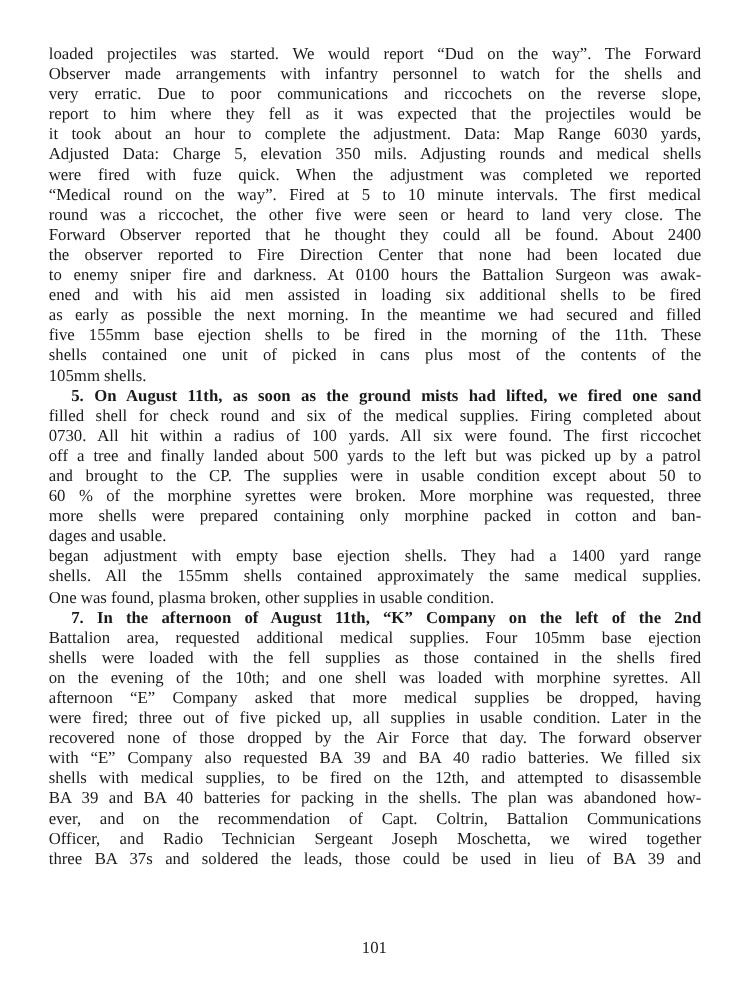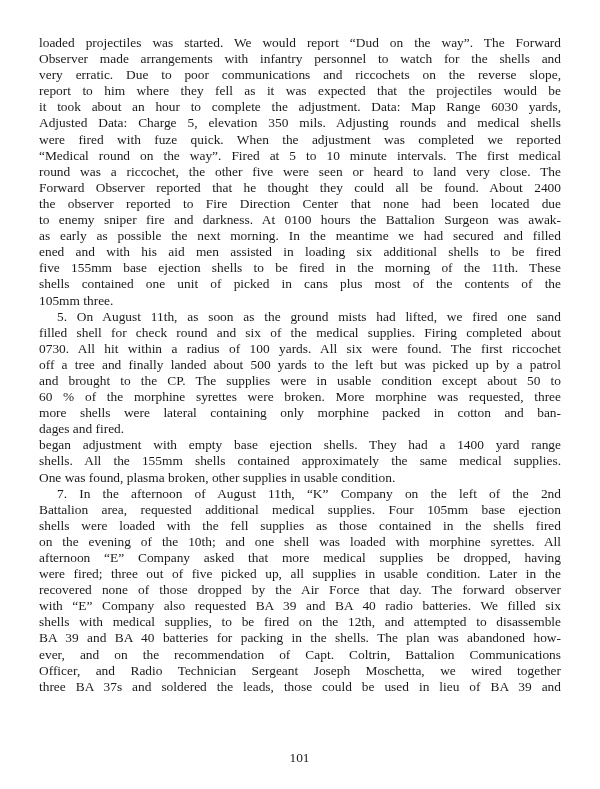--- a/index.html
+++ b/index.html
@@ -7,21 +7,21 @@
   .page {
     position:absolute; left:39px; top:35px; width:522px;
     font-family:"Liberation Serif", "DejaVu Serif", serif;
     font-size:13.4px; line-height:16.1px; color:#1a1a1a;
   }
   .line {
     display:block; white-space:nowrap; text-align:justify;
     text-align-last:justify; height:16.1px;
   }
   .line.last { text-align-last:left; }
-  .indent { padding-left:18px; }
+  .indent { padding-left:18px;font-weight:bold; }
   .pagenum {
     position:absolute; left:0; width:599px; top:750px; text-align:center;
     font-family:"Liberation Serif", "DejaVu Serif", serif; font-size:13.4px; color:#1a1a1a;
   }
 </style>
 </head>
 <body>
 
 <div class="page" id="body">
     <span class="line">loaded projectiles was started. We would report “Dud on the way”. The Forward</span>
@@ -29,33 +29,33 @@
     <span class="line">very erratic. Due to poor communications and riccochets on the reverse slope,</span>
     <span class="line">report to him where they fell as it was expected that the projectiles would be</span>
     <span class="line">it took about an hour to complete the adjustment. Data: Map Range 6030 yards,</span>
     <span class="line">Adjusted Data: Charge 5, elevation 350 mils. Adjusting rounds and medical shells</span>
     <span class="line">were fired with fuze quick. When the adjustment was completed we reported</span>
     <span class="line">“Medical round on the way”. Fired at 5 to 10 minute intervals. The first medical</span>
     <span class="line">round was a riccochet, the other five were seen or heard to land very close. The</span>
     <span class="line">Forward Observer reported that he thought they could all be found. About 2400</span>
     <span class="line">the observer reported to Fire Direction Center that none had been located due</span>
     <span class="line">to enemy sniper fire and darkness. At 0100 hours the Battalion Surgeon was awak-</span>
+    <span class="line">ened and with his aid men assisted in loading six additional shells to be fired</span>
     <span class="line">as early as possible the next morning. In the meantime we had secured and filled</span>
-    <span class="line">ened and with his aid men assisted in loading six additional shells to be fired</span>
     <span class="line">five 155mm base ejection shells to be fired in the morning of the 11th. These</span>
     <span class="line">shells contained one unit of picked in cans plus most of the contents of the</span>
-    <span class="line last">105mm three.</span>
+    <span class="line last">105mm shells.</span>
     <span class="line indent">5. On August 11th, as soon as the ground mists had lifted, we fired one sand</span>
     <span class="line">filled shell for check round and six of the medical supplies. Firing completed about</span>
     <span class="line">0730. All hit within a radius of 100 yards. All six were found. The first riccochet</span>
     <span class="line">off a tree and finally landed about 500 yards to the left but was picked up by a patrol</span>
     <span class="line">and brought to the CP. The supplies were in usable condition except about 50 to</span>
     <span class="line">60 % of the morphine syrettes were broken. More morphine was requested, three</span>
-    <span class="line">more shells were lateral containing only morphine packed in cotton and ban-</span>
-    <span class="line last">dages and fired.</span>
+    <span class="line">more shells were prepared containing only morphine packed in cotton and ban-</span>
+    <span class="line last">dages and usable.</span>
     <span class="line">began adjustment with empty base ejection shells. They had a 1400 yard range</span>
     <span class="line">shells. All the 155mm shells contained approximately the same medical supplies.</span>
     <span class="line last">One was found, plasma broken, other supplies in usable condition.</span>
     <span class="line indent">7. In the afternoon of August 11th, “K” Company on the left of the 2nd</span>
     <span class="line">Battalion area, requested additional medical supplies. Four 105mm base ejection</span>
     <span class="line">shells were loaded with the fell supplies as those contained in the shells fired</span>
     <span class="line">on the evening of the 10th; and one shell was loaded with morphine syrettes. All</span>
     <span class="line">afternoon “E” Company asked that more medical supplies be dropped, having</span>
     <span class="line">were fired; three out of five picked up, all supplies in usable condition. Later in the</span>
     <span class="line">recovered none of those dropped by the Air Force that day. The forward observer</span>

